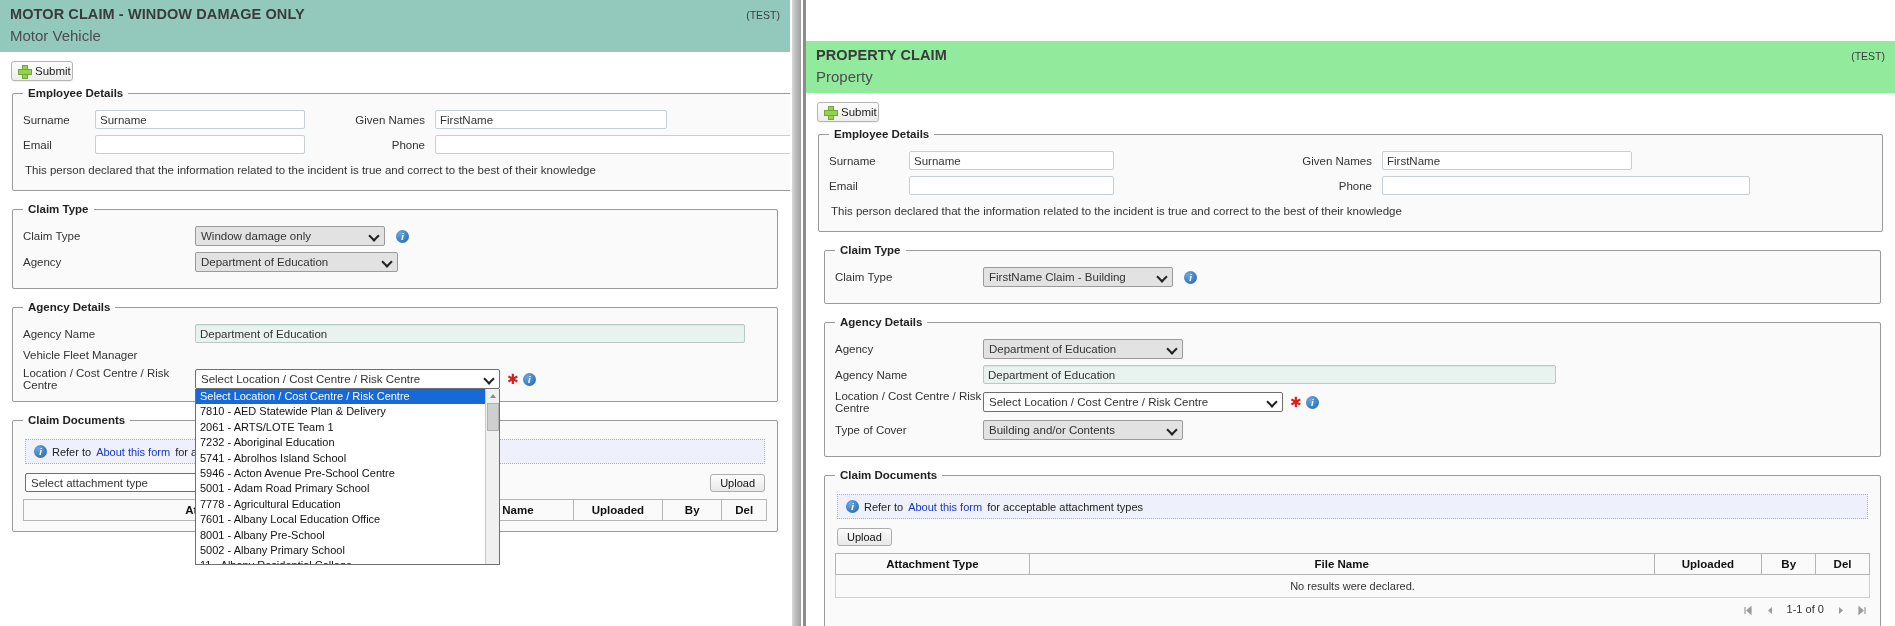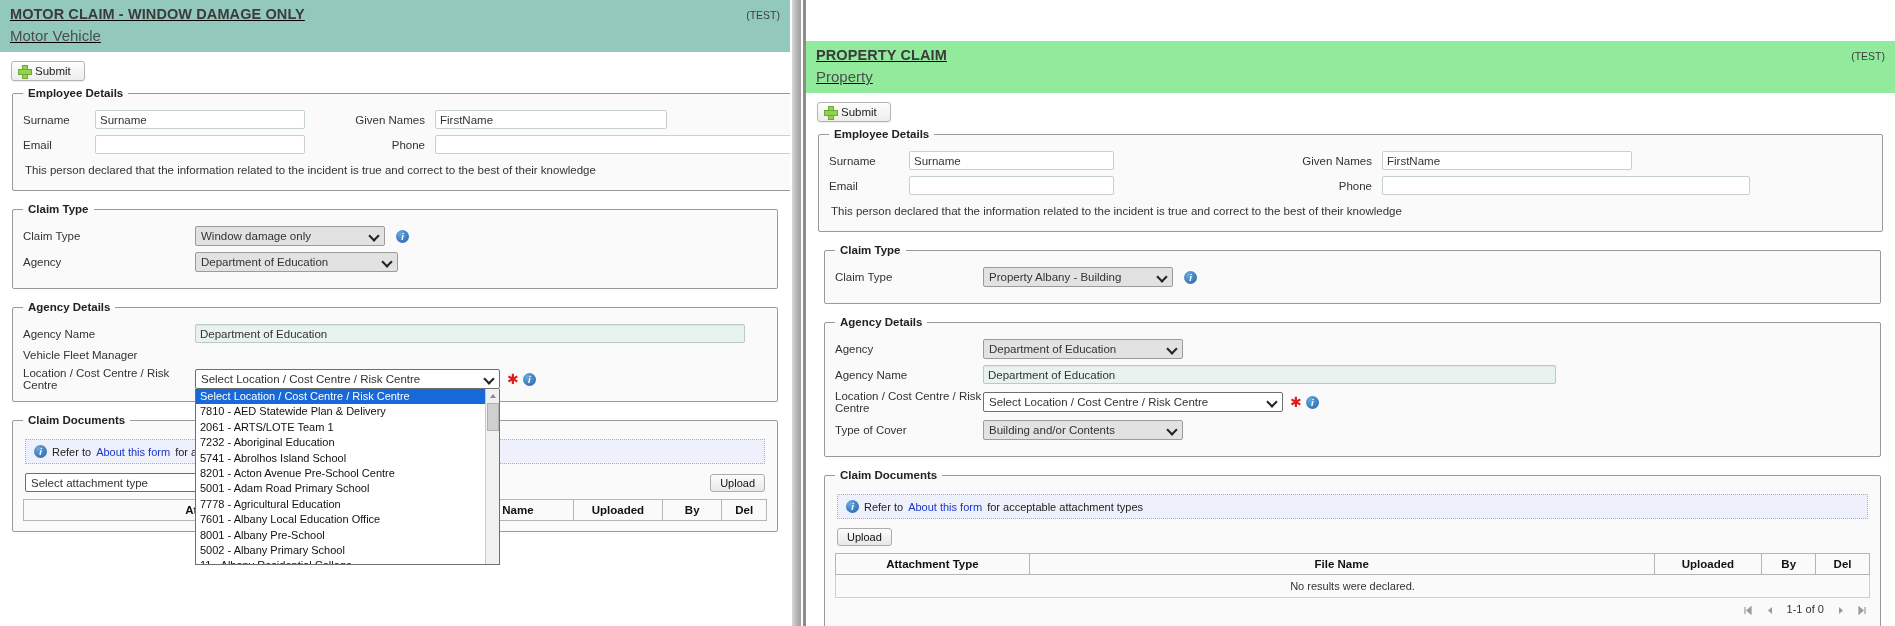--- a/index.html
+++ b/index.html
@@ -15,34 +15,34 @@
   
   .panel { position: relative; height: 626px; overflow: hidden; background:#fff; }
   .panel-left  { width: 790px; }
   .gutter { width: 16px; height:626px; background:#ffffff; position:relative; }
   .gutter::before{ content:""; position:absolute; left:2px; top:0; width:9px; height:626px;
      background:linear-gradient(90deg,#d8d8d8,#bdbdbd 40%,#9f9f9f); }
   .gutter::after{ content:""; position:absolute; left:13px; top:0; width:3px; height:626px; background:#8c8c8c; }
   .panel-right { width: 1089px; margin-top: 41px; }
 
   
-  .banner { position:relative; padding: 4px 10px 6px 10px; height:52px;text-decoration:underline; }
+  .banner { position:relative; padding: 4px 10px 6px 10px; height:52px; }
   .banner-left  { background:#93c9bd; }
   .banner-right { background:#92eb9d; }
   .banner h1 { margin:0; font-size:14.5px; font-weight:bold; color:#3b3b3b; letter-spacing:.1px; line-height:20px; }
   .banner h2 { margin:2px 0 0 0; font-size:15px; font-weight:normal; color:#4d4d4d; line-height:20px; }
   .test-tag { position:absolute; right:10px; top:9px; font-size:10.5px; color:#3d3d3d; }
 
   
   .toolbar { padding:9px 0 6px 11px; }
   .btn {
     display:inline-flex; align-items:center; gap:5px;
     background:linear-gradient(#fdfdfd,#ededed);
     border:1px solid #b4b4b4; border-radius:3px;
-    padding:3px 13px 3px 6px; font-size:11.5px; color:#222; cursor:pointer;
+    padding:3px 1px 3px 6px; font-size:11.5px; color:#222; cursor:pointer;
     box-shadow:0 1px 1px rgba(0,0,0,.07);
   }
   .plus-icon { display:inline-block; width:12px; height:12px; position:relative; }
   .plus-icon::before, .plus-icon::after{
     content:""; position:absolute; background:#93d24f; border:1px solid #6fa833;
   }
   .plus-icon::before { left:4px; top:0px; width:4px; height:12px; }
   .plus-icon::after  { left:0px; top:4px; width:12px; height:4px; }
 
   
@@ -211,21 +211,21 @@
             <span>Select Location / Cost Centre / Risk Centre</span>
             <span class="caret"></span>
           </div>
           <div class="dd-list">
             <div class="dd-inner" id="ddOptions">
                 <div class="dd-opt sel-opt">Select Location / Cost Centre / Risk Centre</div>
                 <div class="dd-opt">7810 - AED Statewide Plan &amp; Delivery</div>
                 <div class="dd-opt">2061 - ARTS/LOTE Team 1</div>
                 <div class="dd-opt">7232 - Aboriginal Education</div>
                 <div class="dd-opt">5741 - Abrolhos Island School</div>
-                <div class="dd-opt">8201 - Acton Avenue Pre-School Centre</div>
+                <div class="dd-opt">5946 - Acton Avenue Pre-School Centre</div>
                 <div class="dd-opt">5001 - Adam Road Primary School</div>
                 <div class="dd-opt">7778 - Agricultural Education</div>
                 <div class="dd-opt">7601 - Albany Local Education Office</div>
                 <div class="dd-opt">8001 - Albany Pre-School</div>
                 <div class="dd-opt">5002 - Albany Primary School</div>
                 <div class="dd-opt">11 - Albany Residential College</div>
               </div>
             <div class="dd-sb">
               <div class="arrow-up"></div>
               <div class="thumb"></div>
@@ -298,21 +298,21 @@
         <input type="text" style="width: 368px;" value="">
       </div>
       <div class="note">This person declared that the information related to the incident is true and correct to the best of their knowledge</div>
     </fieldset>
 
     <fieldset style="margin-left:18px;margin-right:14px;">
       <legend>Claim Type</legend>
       <div class="row">
         <span class="lbl" style="width:148px">Claim Type</span>
         <div class="sel" style="width:190px">
-          <span>Property Albany - Building</span>
+          <span>FirstName Claim - Building</span>
           <span class="caret"></span>
         </div>
         <span class="info-icon" style="margin-left:11px">i</span>
       </div>
     </fieldset>
 
     <fieldset style="margin-left:18px;margin-right:14px;">
       <legend>Agency Details</legend>
       <div class="row">
         <span class="lbl" style="width:148px">Agency</span>

